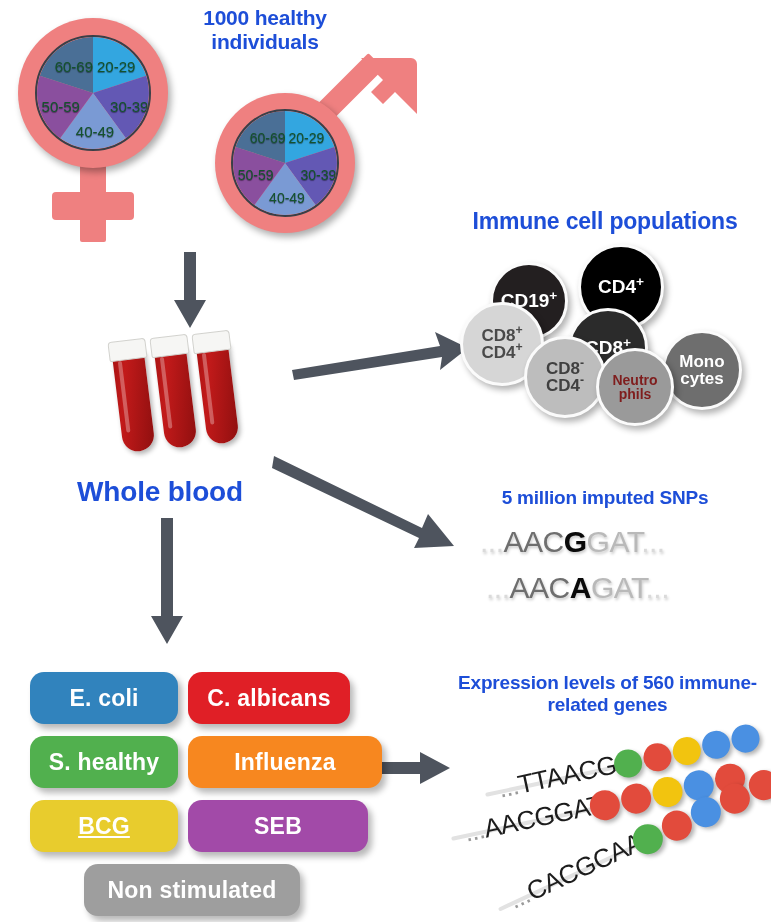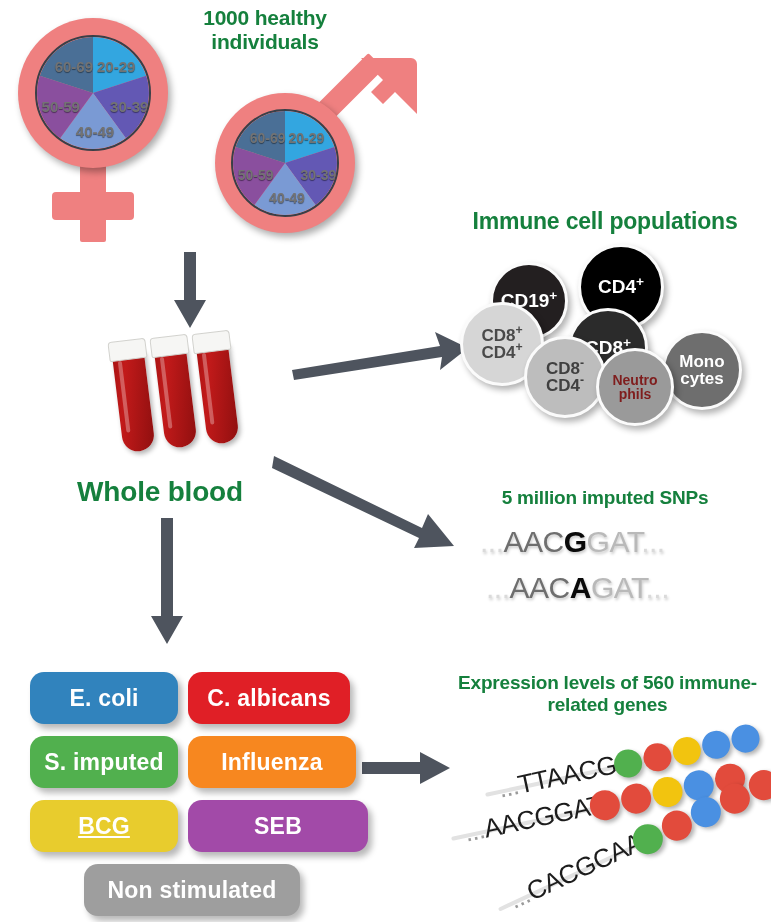--- a/index.html
+++ b/index.html
@@ -12,21 +12,21 @@
     width:771px;
     height:922px;
     background:#ffffff;
     overflow:hidden;
   }
   .abs{position:absolute;}
 
   
   .heading{
     font-weight:bold;
-    color:#15803d;
+    color:#1d4ed8;
     text-align:center;
     line-height:1.16;
     letter-spacing:-0.2px;
   }
   #title-individuals{left:170px;top:6px;width:190px;font-size:21px;}
   #title-immune{left:455px;top:208px;width:300px;font-size:23px;}
   #title-snps{left:455px;top:487px;width:300px;font-size:19px;}
   #title-expression{left:455px;top:672px;width:305px;font-size:19px;}
   #label-whole-blood{left:60px;top:476px;width:200px;font-size:28px;}
 
@@ -48,22 +48,22 @@
     overflow:hidden;
     border:2px solid #3a3f47;
     box-sizing:border-box;
   }
   .slice{
     position:absolute;
     left:0;top:0;width:100%;height:100%;
   }
   .pie-label{
     position:absolute;
-    color:#737373;
-    font-weight:bold;
+    color:#14532d;
+    font-weight:normal;
     white-space:nowrap;
     text-shadow:0 1px 1px rgba(0,0,0,0.45);
     transform:translate(-50%,-50%);
     text-align:center;
   }
 
   
   #female{left:10px;top:12px;width:180px;height:240px;}
   #female .ring{left:8px;top:6px;width:150px;height:150px;}
   #female .stem{left:70px;top:148px;width:26px;height:82px;border-radius:2px;}
@@ -290,23 +290,23 @@
     </div>
 
   <div id="stimuli" class="abs">
       <div class="stim" style="left: 0px; top: 0px; width: 148px; height: 52px; background: rgb(49, 131, 189);">
         <span>E. coli</span>
       </div>
       <div class="stim" style="left: 158px; top: 0px; width: 162px; height: 52px; background: rgb(224, 31, 38);">
         <span>C. albicans</span>
       </div>
       <div class="stim" style="left: 0px; top: 64px; width: 148px; height: 52px; background: rgb(81, 176, 78);">
-        <span>S. imputed</span>
-      </div>
-      <div class="stim" style="left: 158px; top: 64px; width: 168px; height: 52px; background: rgb(247, 135, 31);">
+        <span>S. healthy</span>
+      </div>
+      <div class="stim" style="left: 158px; top: 64px; width: 194px; height: 52px; background: rgb(247, 135, 31);">
         <span>Influenza</span>
       </div>
       <div class="stim" style="left: 0px; top: 128px; width: 148px; height: 52px; background: rgb(232, 204, 45); text-decoration: underline;">
         <span>BCG</span>
       </div>
       <div class="stim" style="left: 158px; top: 128px; width: 180px; height: 52px; background: rgb(162, 74, 168);">
         <span>SEB</span>
       </div>
       <div class="stim" style="left: 54px; top: 192px; width: 216px; height: 52px; background: rgb(158, 158, 158);">
         <span>Non stimulated</span>

